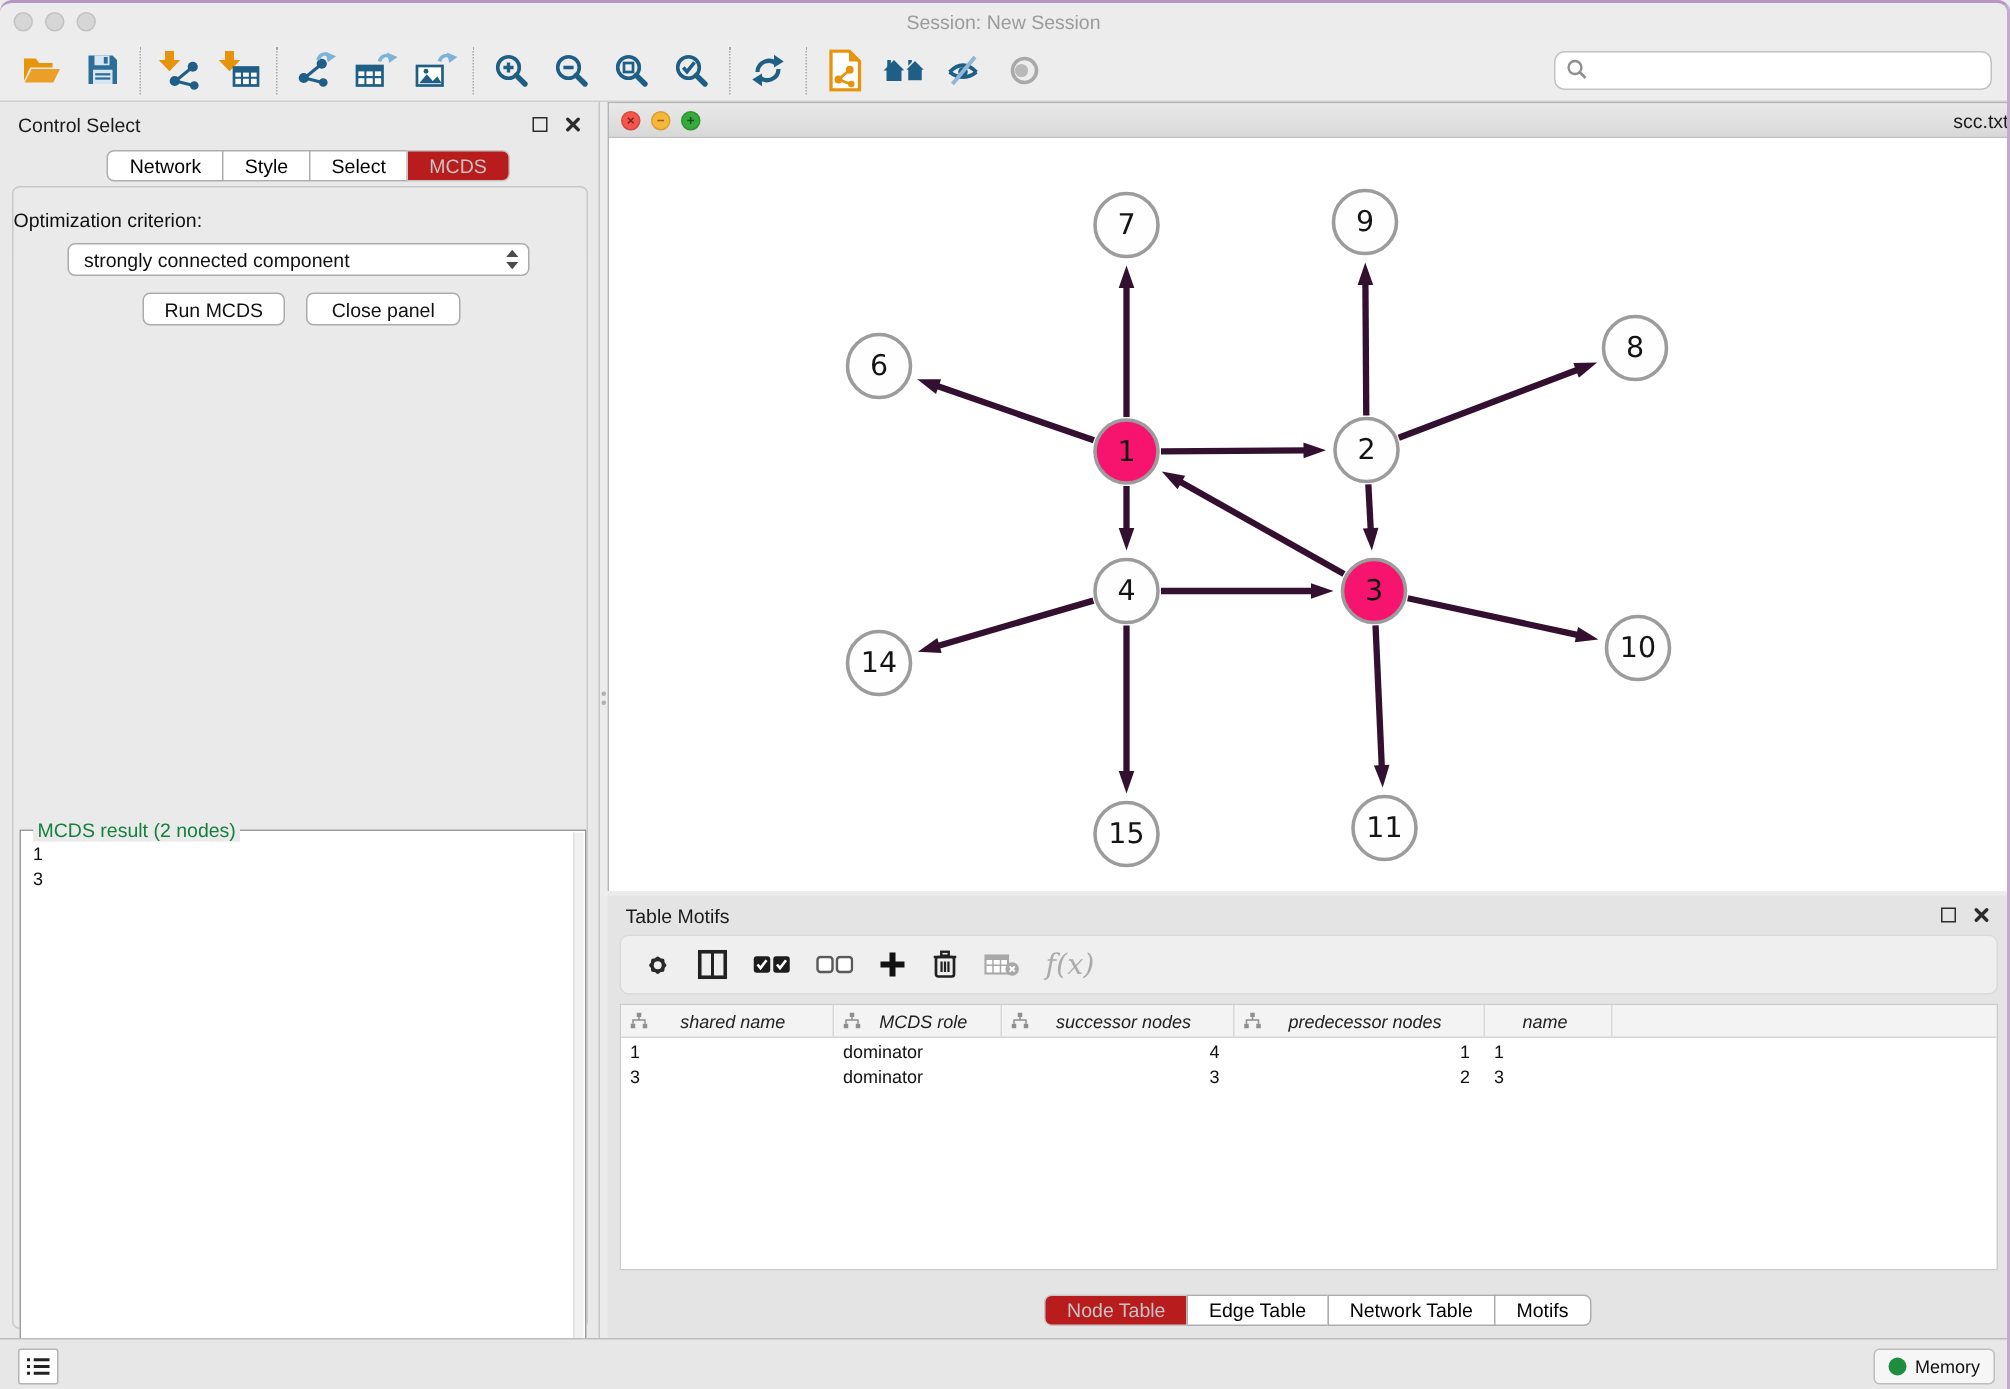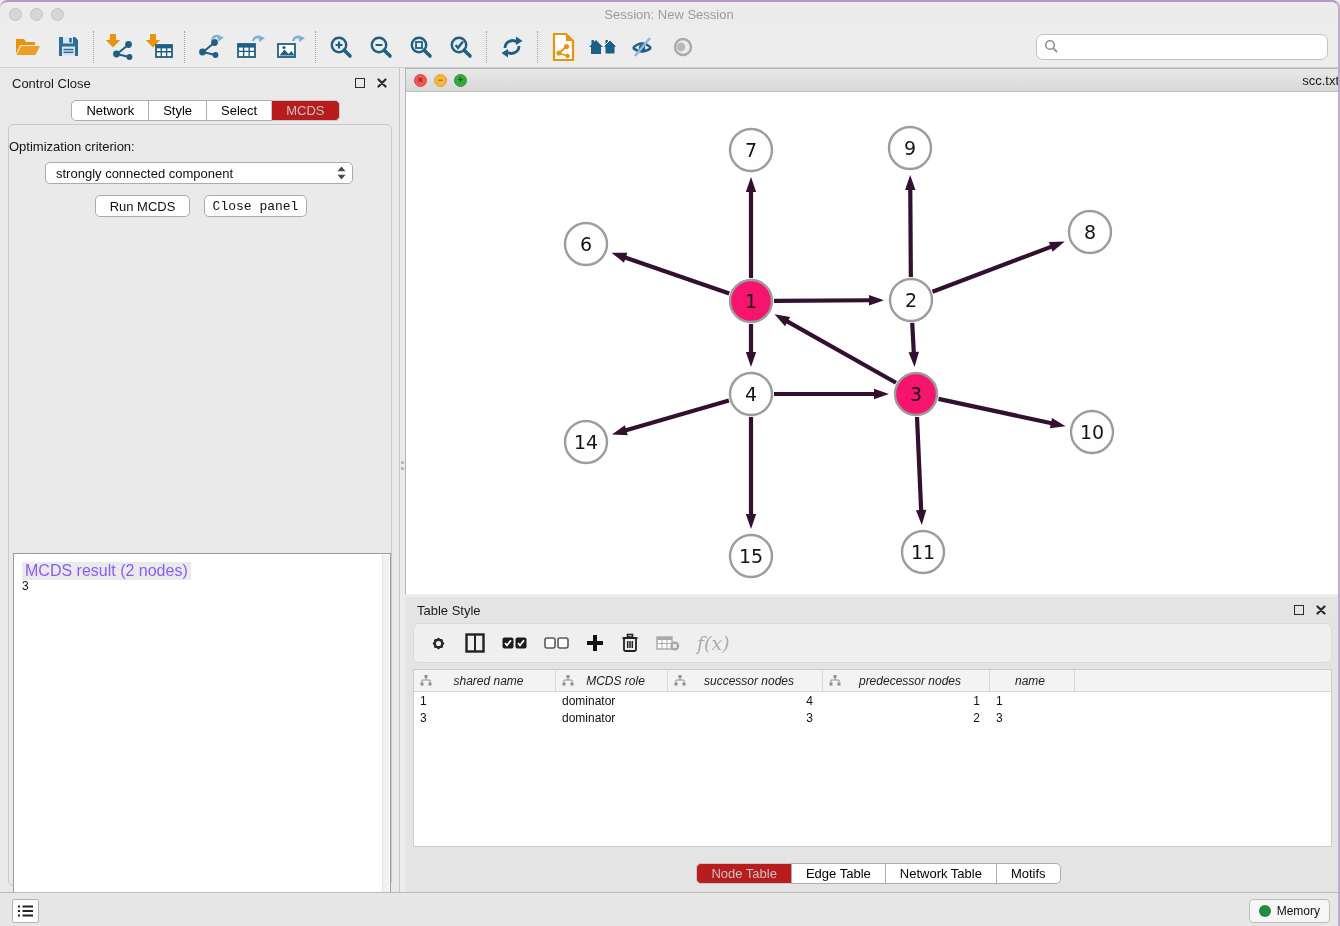--- a/index.html
+++ b/index.html
@@ -41,26 +41,26 @@
   .cp-content { position:absolute; left:8px; top:56px; width:384px; height:762px;
                 background:#EAEAEA; border:1px solid #C9C9C9; border-radius:5px; }
   .opt-label { position:absolute; left:0; top:14px; width:100%; text-align:left; font-size:13px; color:#111; }
   .dropdown { position:absolute; left:36px; top:37px; width:308px; height:22px; background:#fff;
               border:1px solid #ABABAB; border-radius:5px; display:flex; align-items:center;
               padding:0 6px 0 10px; font-size:13px; color:#111; }
   .dropdown .dd-label { flex:1; }
   .btn { position:absolute; top:70px; height:22px; background:#fff; border:1px solid #ABABAB;
          border-radius:5px; font-size:13px; color:#111; display:flex; align-items:center; justify-content:center; }
   .btn-run { left:86px; width:95px; }
-  .btn-close { left:195px; width:103px;font-family:Liberation Mono, monospace; }
+  .btn-close { left:195px; width:103px; }
 
   .result-box { position:absolute; left:4px; top:428px; width:378px; height:384px;
                 border:1px solid #9B9B9B; background:#fff; }
   .result-legend { position:absolute; left:8px; top:-8px; background:#EAEAEA; padding:0 3px;
-                   font-size:16px; color:#8b5cf6;margin-top:16px; }
+                   font-size:13px; color:#15803d; }
   .result-lines { padding:7px 4px 0 8px; font-size:12px; color:#111; line-height:17px; }
   .result-scroll { position:absolute; right:1px; top:1px; width:7px; height:382px; background:#F1F1F1;
                    border-left:1px solid #E0E0E0; }
 
   
   .network-window { position:absolute; left:405px; top:66px; width:935px; height:526px;
                     border:1px solid #B5B5B5; background:#fff; }
   .net-titlebar { height:23px; background:linear-gradient(#E9E9E9,#D8D8D8); border-bottom:1px solid #BEBEBE;
                   position:relative; display:flex; align-items:center; }
   .net-tl { width:13px; height:13px; border-radius:50%; display:flex; align-items:center; justify-content:center;
@@ -274,21 +274,21 @@
       <svg width="15" height="15" viewBox="0 0 15 15">
           <circle cx="6" cy="6" r="4.3" fill="none" stroke="#8F8F8F" stroke-width="1.6"></circle>
           <line x1="9.2" y1="9.2" x2="13" y2="13" stroke="#8F8F8F" stroke-width="1.8"></line>
         </svg>
       <input type="text" placeholder="" style="">
     </div>
   </div>
 
   <div class="control-panel">
     <div class="panel-header">
-      <span class="panel-title">Control Close</span>
+      <span class="panel-title">Control Select</span>
       <span class="panel-hdr-icons">
         <span class="float-box"></span>
         <svg width="10" height="10" viewBox="0 0 10 10">
             <path d="M1.5 1.5 L8.5 8.5 M8.5 1.5 L1.5 8.5" stroke="#2B2B2B" stroke-width="2.2" stroke-linecap="round"></path>
           </svg>
       </span>
     </div>
     <div class="cp-tabs">
       <div class="tab">Network</div>
       <div class="tab">Style</div>
@@ -404,21 +404,21 @@
         </g>
         <g>
           <circle cx="517" cy="460" r="21" fill="#FEFEFE" stroke="#9C9C9C" stroke-width="2.4"></circle>
           <text x="517" y="460" text-anchor="middle" dominant-baseline="central" font-size="19" fill="#141414" font-family="&quot;DejaVu Sans&quot;, sans-serif">11</text>
         </g>
       </svg>
   </div>
 
   <div class="table-panel">
     <div class="panel-header" style="height:26px;">
-      <span class="panel-title">Table Style</span>
+      <span class="panel-title">Table Motifs</span>
       <span class="panel-hdr-icons" style="right:14px;">
         <span class="float-box"></span>
         <svg width="10" height="10" viewBox="0 0 10 10">
             <path d="M1.5 1.5 L8.5 8.5 M8.5 1.5 L1.5 8.5" stroke="#2B2B2B" stroke-width="2.2" stroke-linecap="round"></path>
           </svg>
       </span>
     </div>
     <div class="tp-toolbar">
       <span class="tp-icon">
         <svg width="19" height="19" viewBox="0 0 19 19">

